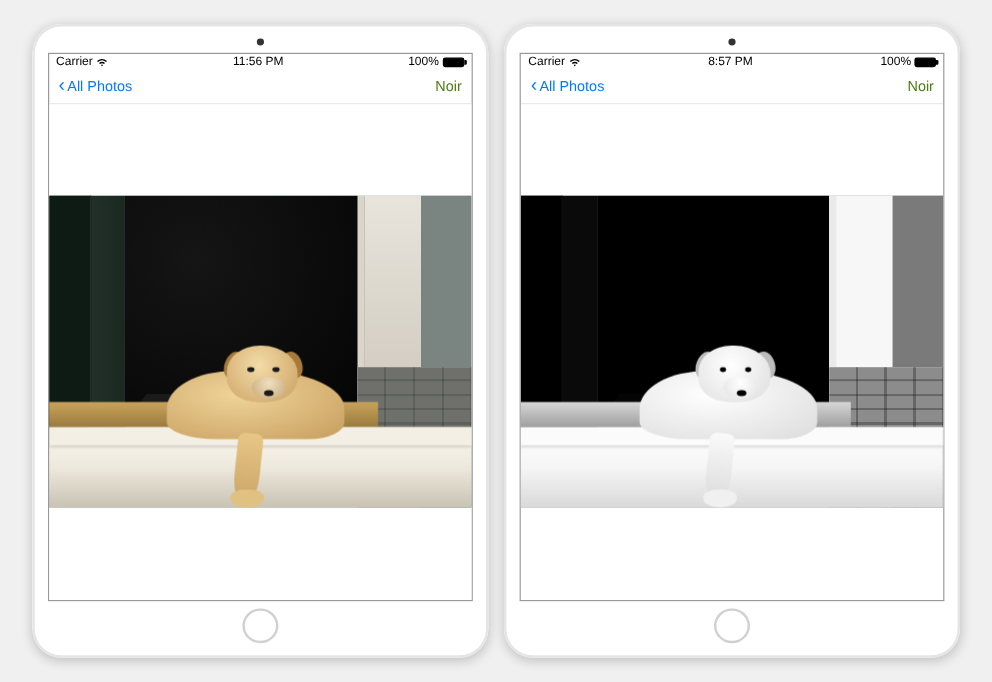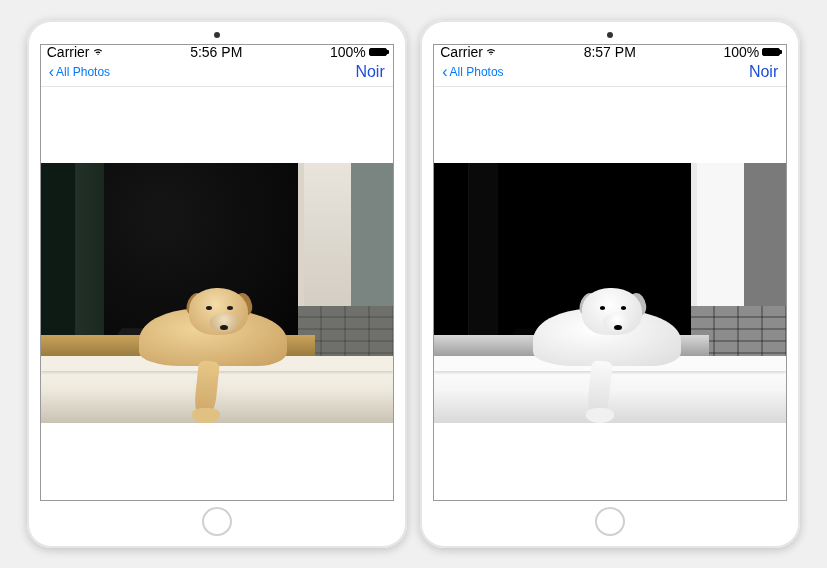--- a/index.html
+++ b/index.html
@@ -48,21 +48,21 @@
       border-radius: 50%;
       margin-top: 6px;
       background: #fff;
     }
     .status-bar {
       height: 14px;
       display: flex;
       align-items: center;
       justify-content: space-between;
       padding: 0 6px;
-      font-size: 14px;
+      font-size: 10px;
       color: #000;
     }
     .status-left, .status-right {
       display: flex;
       align-items: center;
       gap: 3px;
     }
     .wifi-icon {
       width: 10px;
       height: 8px;
@@ -95,22 +95,22 @@
     }
     .nav-left {
       display: flex;
       align-items: center;
       color: #007aff;
       font-size: 12px;
       cursor: pointer;
       gap: 2px;
     }
     .nav-right {
-      color: #1d4ed8;
-      font-size: 16px;
+      color: #4d7c0f;
+      font-size: 12px;
       cursor: pointer;
     }
     .chevron {
       font-size: 16px;
       font-weight: 300;
       line-height: 1;
     }
     .content {
       flex: 1;
       display: flex;
@@ -182,21 +182,21 @@
 <div class="ipad">
   <div class="camera"></div>
   <div class="screen">
     <div class="status-bar">
       <div class="status-left">
         <span>Carrier</span>
         <svg class="wifi-icon" viewBox="0 0 12 9">
             <path d="M6 8.5 L7 7 A2 2 0 0 0 5 7 Z M3 5 A5 5 0 0 1 9 5 L8 6 A3.4 3.4 0 0 0 4 6 Z M1 3 A8 8 0 0 1 11 3 L10 4 A6.4 6.4 0 0 0 2 4 Z" fill="#000"></path>
           </svg>
       </div>
-      <span>5:56 PM</span>
+      <span>11:56 PM</span>
       <div class="status-right">
         <span>100%</span>
         <span class="battery-icon"></span>
       </div>
     </div>
     <div class="nav-bar">
       <div class="nav-left">
         <span class="chevron">‹</span>
         <span>All Photos</span>
       </div>

